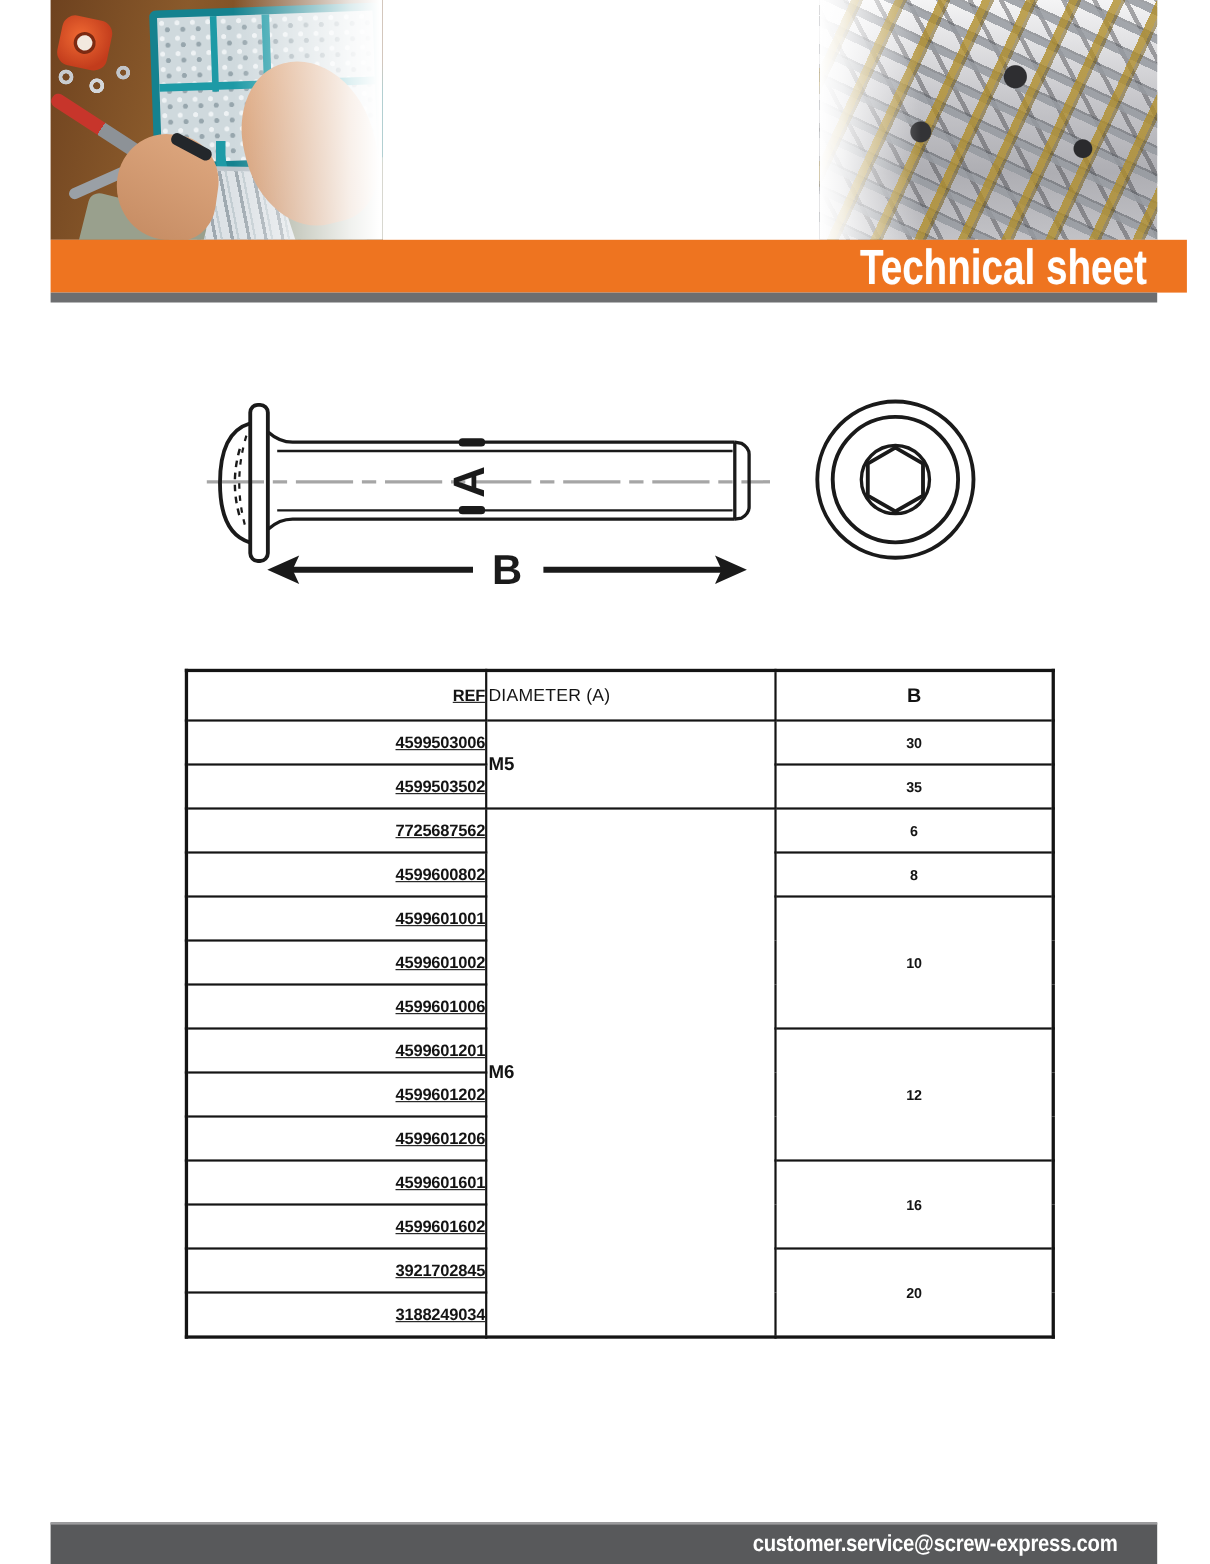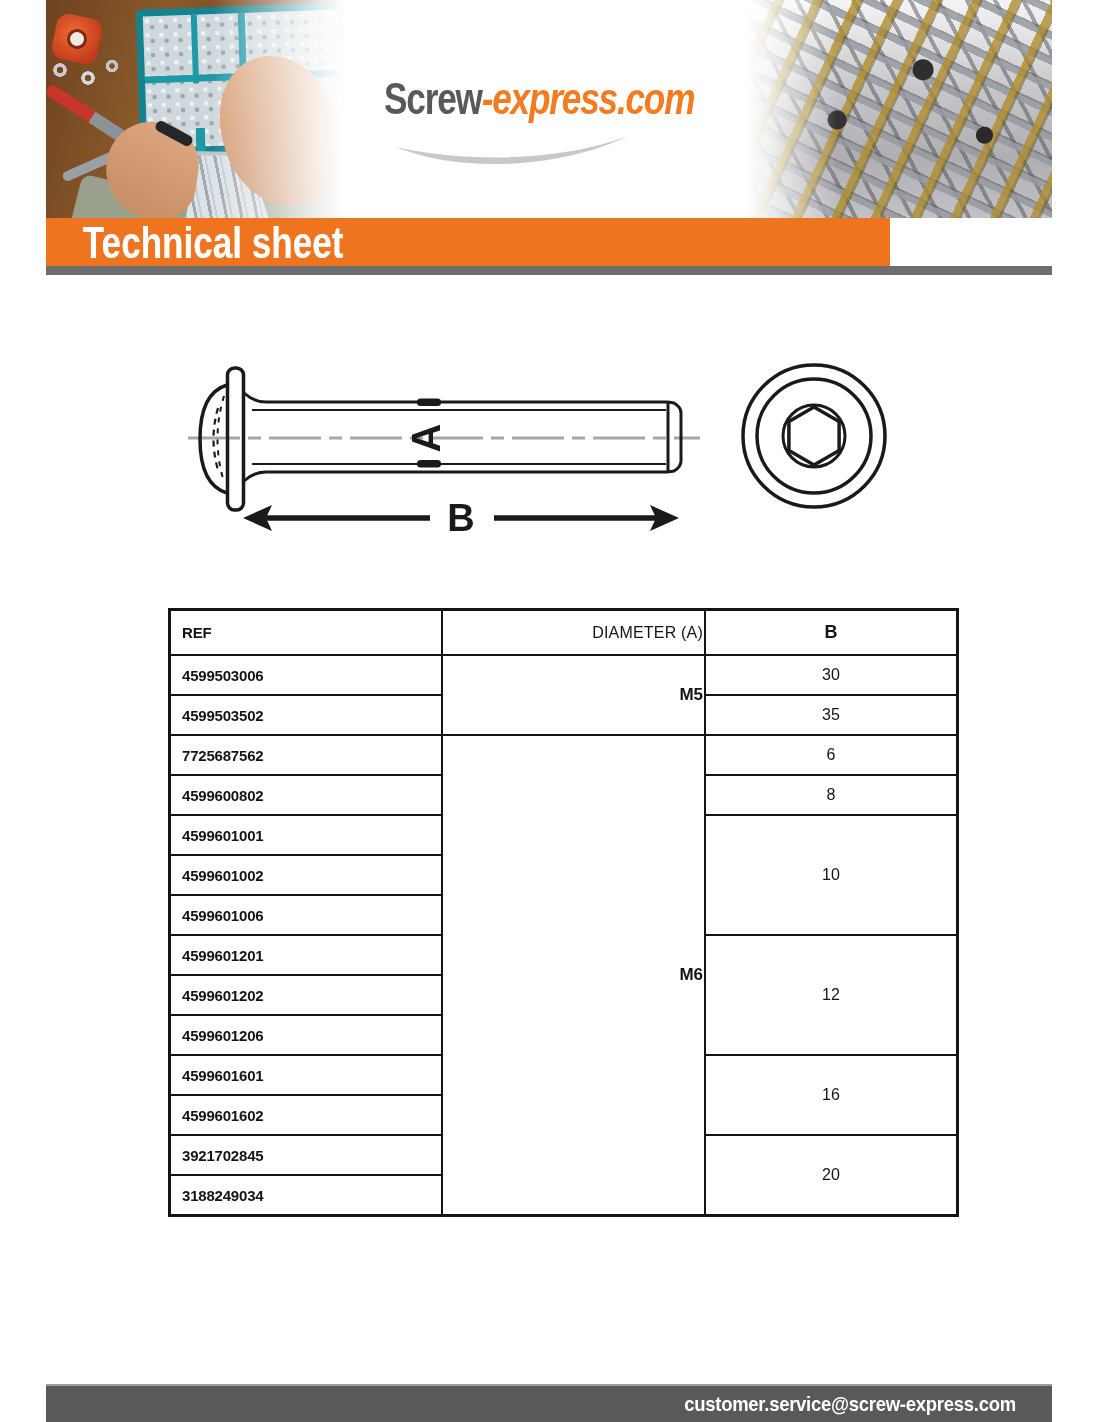--- a/index.html
+++ b/index.html
@@ -47,33 +47,33 @@
   .tool{left:108px;top:128px;width:40px;height:11px;background:#23272b;border-radius:5px;transform:rotate(28deg);}
 
   
   .logo{position:absolute;left:384px;top:74px;width:350px;height:100px;}
   .logo-line{white-space:nowrap;font-weight:bold;font-size:44px;letter-spacing:-1.5px;transform:scaleX(.8);transform-origin:left center;}
   .logo-dark{color:#58595b;}
   .logo-orange{color:#f47b20;font-style:italic;}
   .swoosh{position:absolute;left:6px;top:58px;}
 
   
-  .banner{position:absolute;left:46px;top:218px;width:844px;height:48px;background:#ee7420;display:flex;align-items:center;justify-content:flex-start;}
+  .banner{position:absolute;left:46px;top:218px;width:1033px;height:48px;background:#ee7420;display:flex;align-items:center;justify-content:flex-end;}
   .banner-title{color:#fff;font-weight:bold;font-size:45px;letter-spacing:0px;transform:scaleX(.78);transform-origin:center;line-height:1;text-shadow:0 0 1px rgba(255,255,255,.4);}
   .banner-strip{position:absolute;left:46px;top:266px;width:1006px;height:9px;background:#6d6e70;}
 
   
   .drawing{position:absolute;left:0;top:330px;}
 
   
   table.sizes{position:absolute;left:168px;top:608px;border-collapse:collapse;table-layout:fixed;width:766px;border:3px solid #141414;}
   table.sizes td{border:2px solid #141414;color:#141414;overflow:hidden;}
-  td.ref{width:259px;height:38px;text-align:left;padding:0 0 0 11px;font-weight:bold;font-size:15px;letter-spacing:-.2px;}
-  td.dia{width:259px;text-align:right;vertical-align:middle;font-weight:bold;font-size:17px;}
-  td.bval{width:248px;text-align:center;vertical-align:middle;font-weight:normal;font-size:16px;}
+  td.ref{width:259px;height:38px;text-align:right;padding:0 0 0 11px;font-weight:bold;font-size:15px;letter-spacing:-.2px;text-decoration:underline;}
+  td.dia{width:259px;text-align:left;vertical-align:middle;font-weight:bold;font-size:17px;}
+  td.bval{width:248px;text-align:center;vertical-align:middle;font-weight:bold;font-size:13px;}
   tr.head td{height:41px;}
   td.h-ref{font-weight:bold;font-size:15px;}
   td.h-dia{font-weight:400;font-size:16px;letter-spacing:.2px;}
   td.h-b{font-weight:bold;font-size:18px;}
 
   
   .footer{position:absolute;left:46px;top:1384px;width:1006px;height:38px;background:#58595b;border-top:2px solid #9c9c9e;box-sizing:border-box;display:flex;align-items:center;justify-content:flex-end;padding-right:36px;}
   .footer-email{color:#fff;font-weight:bold;font-size:21px;letter-spacing:-.3px;transform:scaleX(.88);transform-origin:right center;}
 </style>
 </head>
@@ -96,26 +96,20 @@
     <div class="p sleeve-left"></div>
     <div class="p hand-left"></div>
     <div class="p tool"></div>
     <div class="fade-r"></div>
   </div>
 
   <div class="photo photo-right">
     <div class="fade-l"></div>
   </div>
 
-  <div class="logo">
-    <div class="logo-line"><span class="logo-dark">Screw</span><span class="logo-orange">-express.com</span></div>
-    <svg class="swoosh" width="246" height="40" viewBox="0 0 246 40">
-      <path d="M6,15 C72,42 172,36 238,4 C176,28 80,32 6,15 Z" fill="#c7c8ca"></path>
-    </svg>
-  </div>
 
   <div class="banner">
     <div class="banner-title">Technical sheet</div>
   </div>
   <div class="banner-strip"></div>
 
   <svg class="drawing" width="1100" height="230" viewBox="0 0 1100 230">
     <g stroke="#1a1a1a" fill="none">
 
       <line x1="188" y1="108" x2="700" y2="108" stroke="#a6a6a6" stroke-width="3" stroke-dasharray="52 8 13 8"></line>

